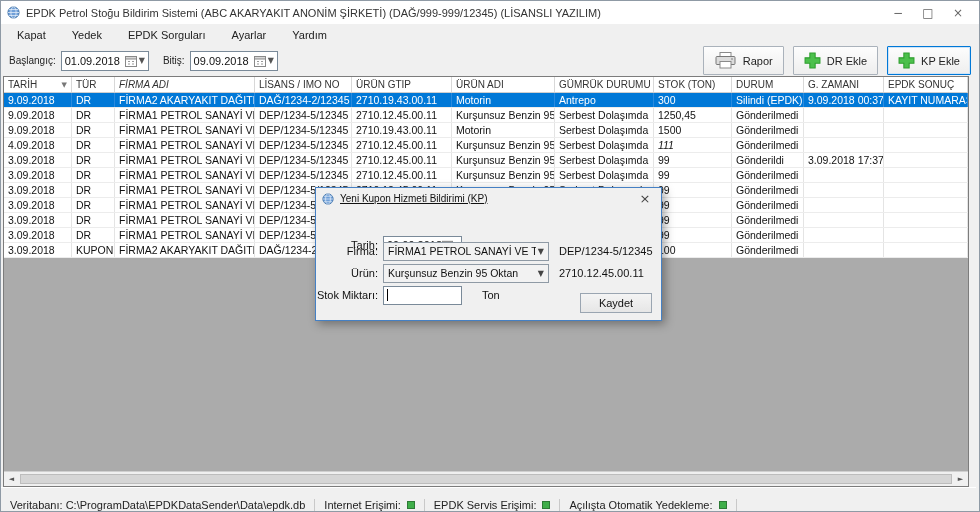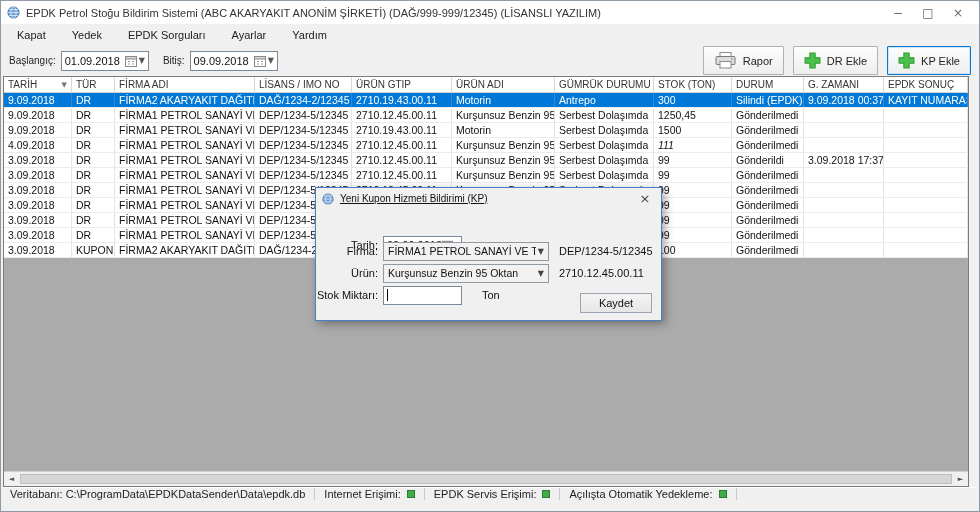--- a/index.html
+++ b/index.html
@@ -51,21 +51,21 @@
   .trow.selected{background:var(--sel);}
   .trow.selected .td{color:#fff;border-right-color:#2a8ade;}
   .tfill{flex:1;background:#ababab;}
   .hscroll{flex:0 0 14px;background:#f0f0f0;border-top:1px solid #d0d0d0;display:flex;align-items:center;}
   .harrow{width:15px;height:100%;display:flex;align-items:center;justify-content:center;
           font-size:7px;color:#555;font-family:"DejaVu Sans",sans-serif;}
   .hthumb{flex:1;height:10px;background:#d6d6d6;border:1px solid #bdbdbd;margin:0 1px;box-sizing:border-box;}
 
   
   .statusbar{position:absolute;left:0;right:3px;bottom:0;height:23px;background:#f0f0f0;
-             border-top:1px solid #ffffff;display:flex;align-items:flex-start;font-size:11px;color:#222;}
+             border-top:1px solid #ffffff;display:flex;align-items:flex-end;font-size:11px;color:#222;}
   .seg{display:flex;align-items:center;gap:6px;padding:0 9px;border-right:1px solid #c9c9c9;white-space:nowrap;}
   .led{width:8px;height:8px;background:var(--green);border:1px solid #2d7a35;box-sizing:border-box;}
 
   
   .dialog{position:absolute;left:314px;top:186px;width:347px;height:134px;background:#f0f0f0;
           border:1px solid var(--accent);box-shadow:3px 3px 9px rgba(0,0,0,.35);z-index:10;
           box-sizing:border-box;}
   .dlg-title{height:21px;display:flex;align-items:center;padding:0 6px;gap:6px;}
   .dlg-title .dt{font-size:10px;color:#111;text-decoration:underline;}
   .dlg-close{margin-left:auto;font-size:13px;color:#444;font-family:"DejaVu Sans",sans-serif;
@@ -175,21 +175,21 @@
 
   <div class="tableregion">
     <div class="thead">
         <div class="th" style="width: 68px;">
           <span>TARİH</span>
           <span class="sort">▼</span>
         </div>
         <div class="th" style="width: 43px;">
           <span>TÜR</span>
         </div>
-        <div class="th" style="width: 140px;">
+        <div class="th" style="width: 140px; font-style: italic;">
           <span>FİRMA ADI</span>
         </div>
         <div class="th" style="width: 97px;">
           <span>LİSANS / IMO NO</span>
         </div>
         <div class="th" style="width: 100px;">
           <span>ÜRÜN GTIP</span>
         </div>
         <div class="th" style="width: 103px;">
           <span>ÜRÜN ADI</span>

